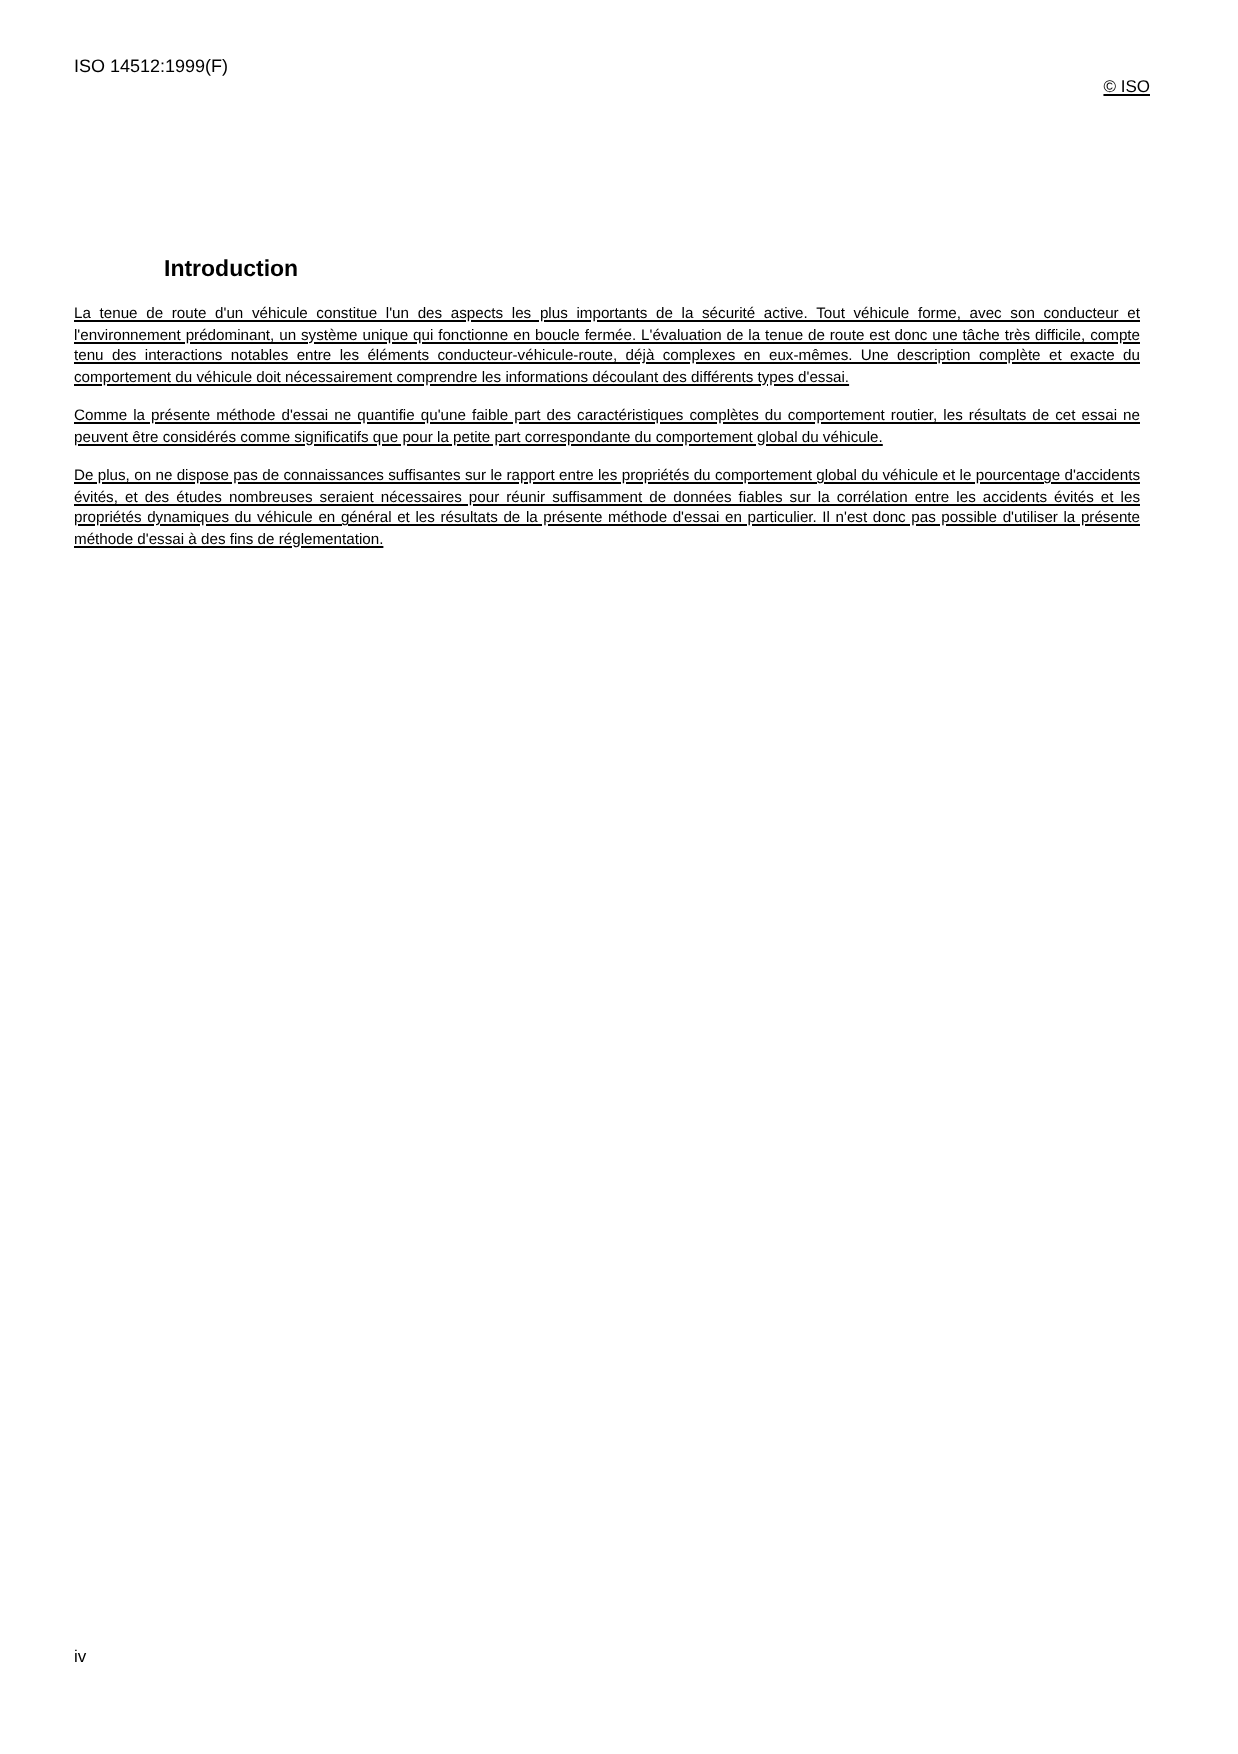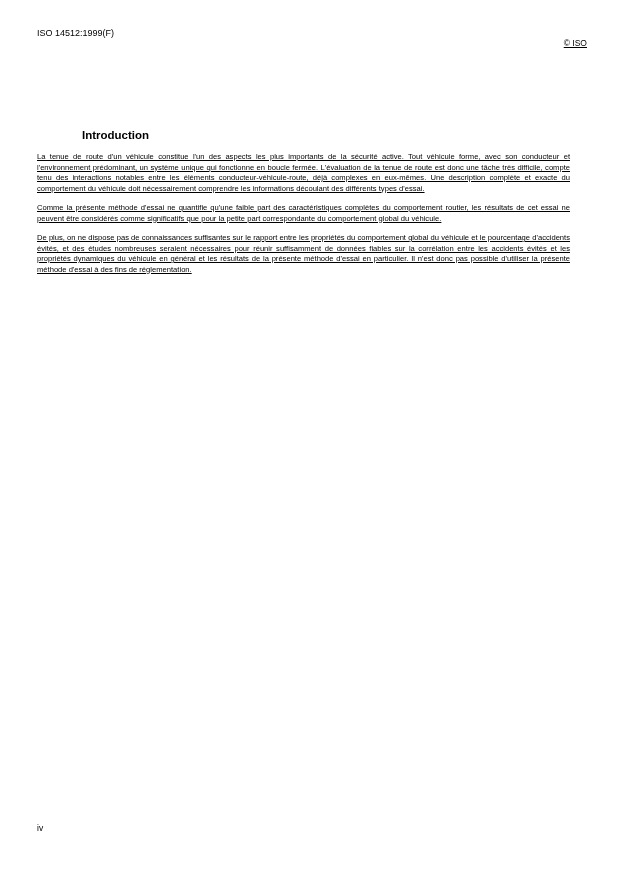--- a/index.html
+++ b/index.html
@@ -1,19 +1,19 @@
 <!DOCTYPE html>
 <html><head>
 <meta charset="utf-8">
 <style>
   html, body { margin: 0; padding: 0; background: #ffffff; }
   body { width: 619px; height: 877px; position: relative; overflow: hidden;
          font-family: "Liberation Sans", sans-serif; color: #000; }
   .header-left { position: absolute; left: 37px; top: 28px; font-size: 9px; font-weight: normal; }
-  .header-right { position: absolute; right: 32px; top: 38px; font-size: 8.5px; text-decoration: underline; }
+  .header-right { position: absolute; right: 44px; top: 38px; font-size: 8.5px; text-decoration: underline; }
   .title { position: absolute; left: 37px; top: 129px; font-size: 11.5px; font-weight: bold; margin: 0; padding-left: 45px; }
   .content { position: absolute; left: 37px; top: 152px; width: 533px; }
   .content p { margin: 0 0 9px 0; font-size: 7.6px; line-height: 10.5px; text-align: justify; text-decoration: underline; }
   .footer { position: absolute; left: 37px; top: 823px; font-size: 8.5px; }
 </style>
 </head>
 <body>
 
 <div>
   <div class="header-left">ISO 14512:1999(F)</div>

